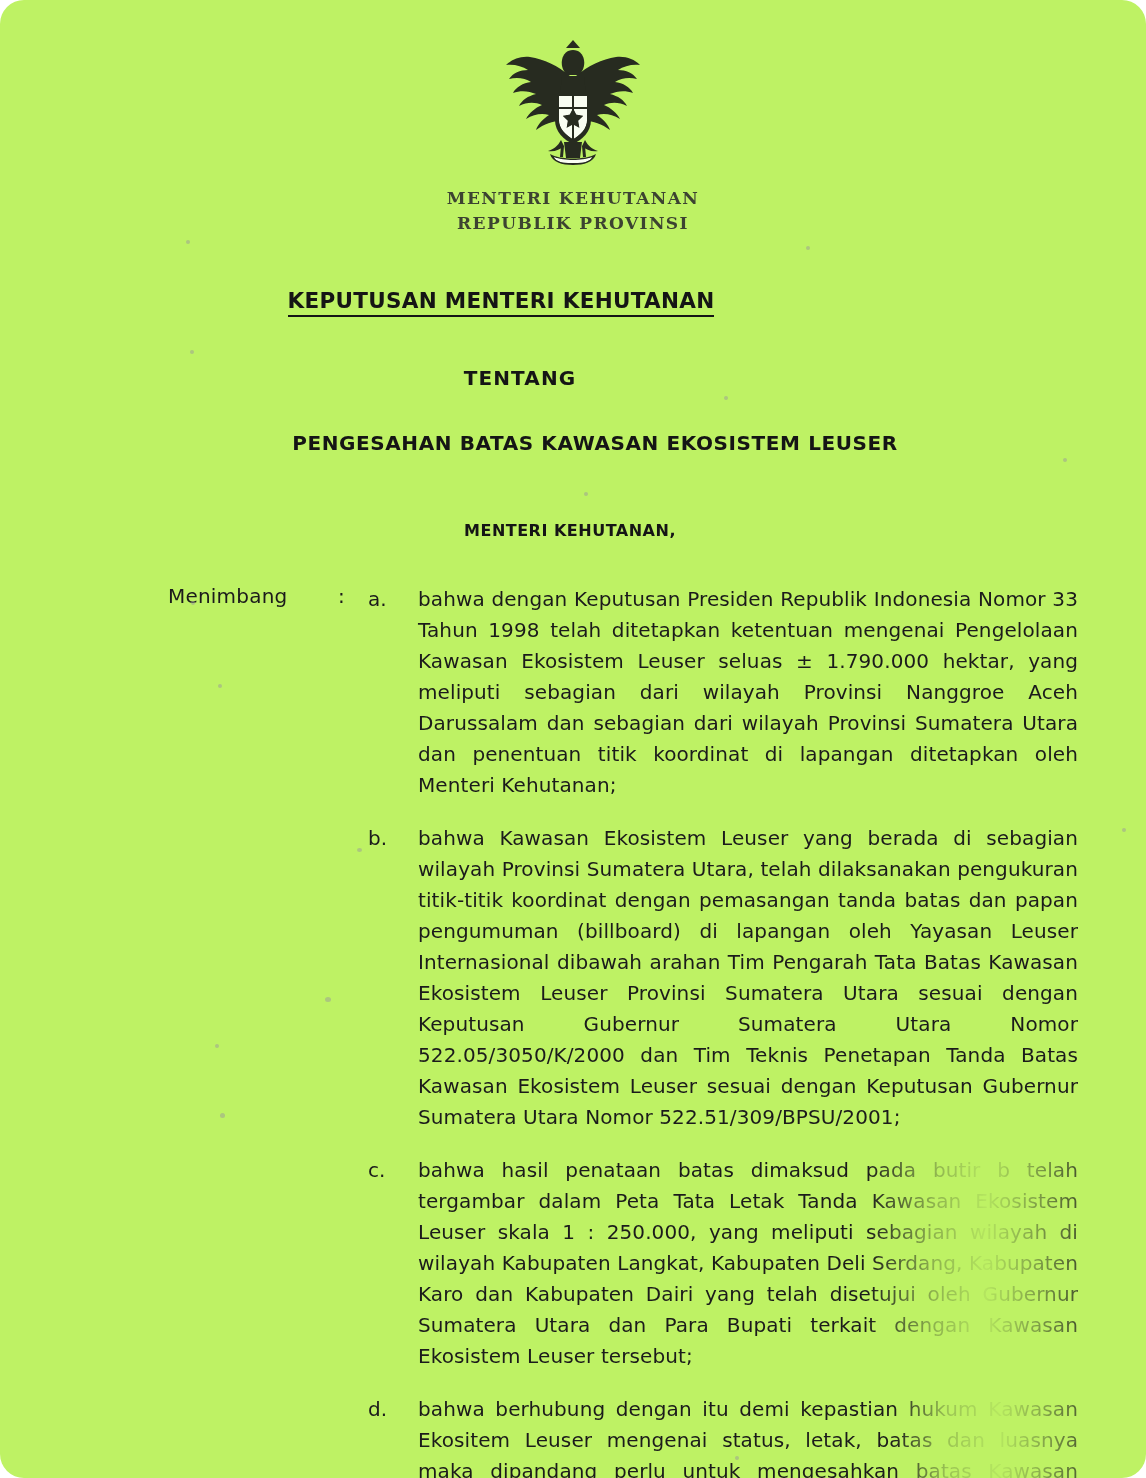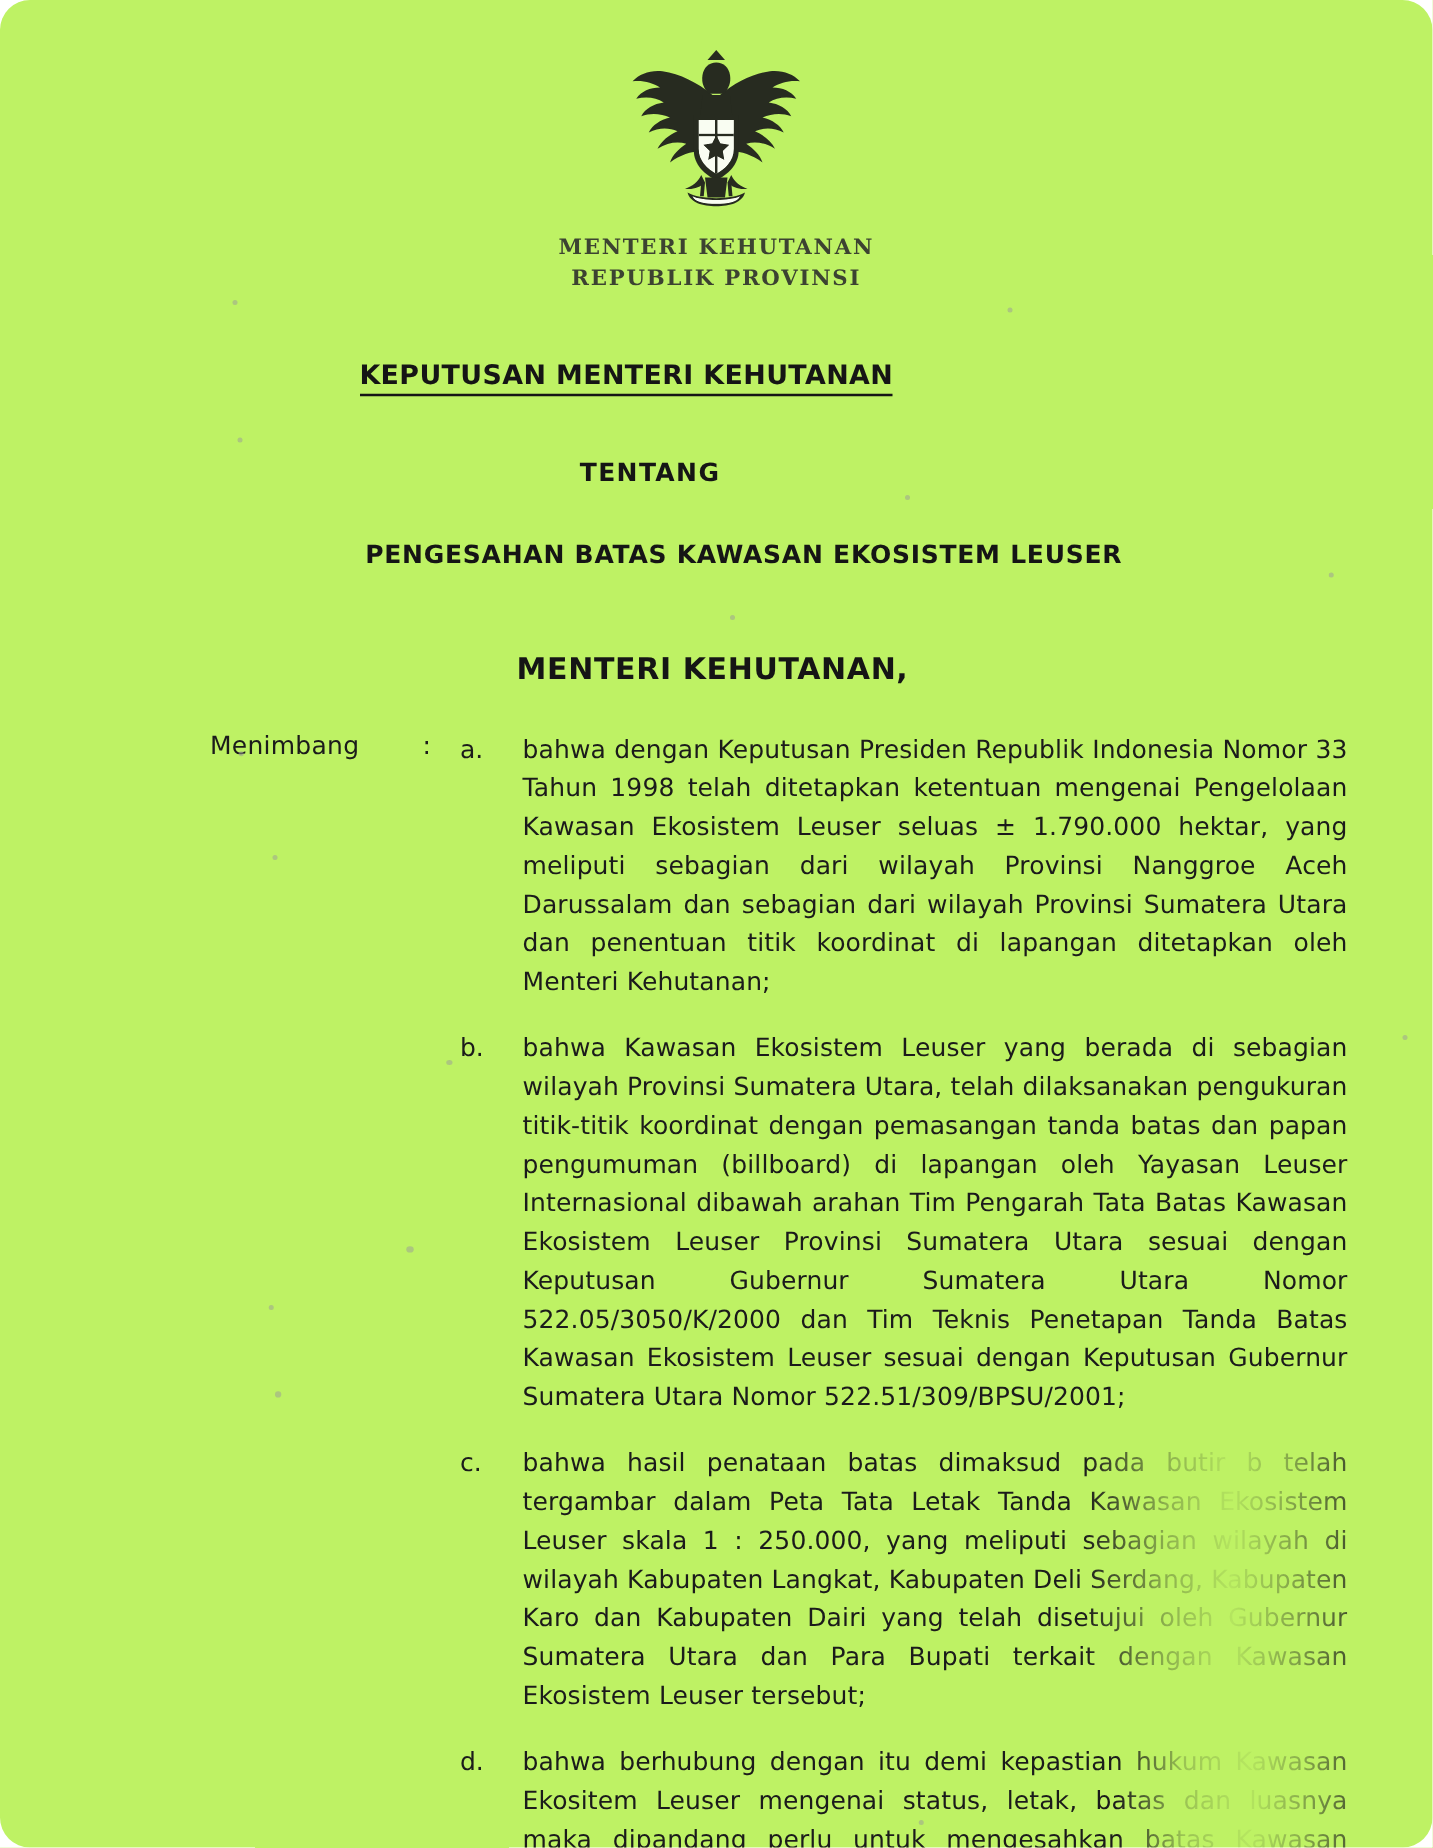--- a/index.html
+++ b/index.html
@@ -116,21 +116,21 @@
   }
   .subject .ln { display: block; margin-left: 44px; }
 
   .addressee {
     position: absolute;
     top: 521px;
     left: 0;
     width: 1140px;
     text-align: center;
     font-weight: 700;
-    font-size: 24px;
+    font-size: 16px;
     letter-spacing: 0.5px;
     color: #151515;
   }
 
   
   .considering {
     position: absolute;
     top: 584px;
     left: 168px;
     width: 910px;

